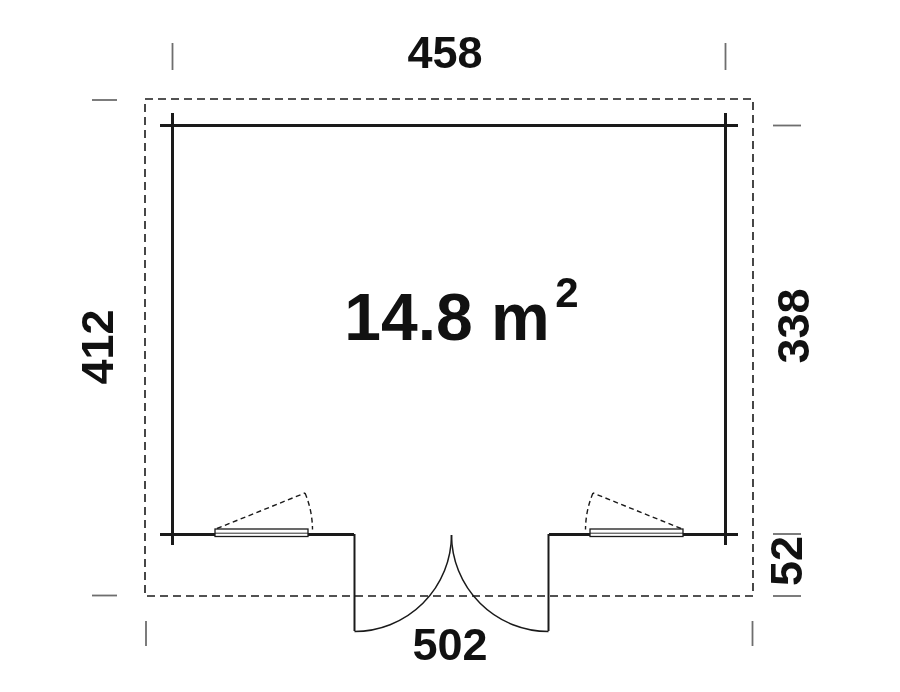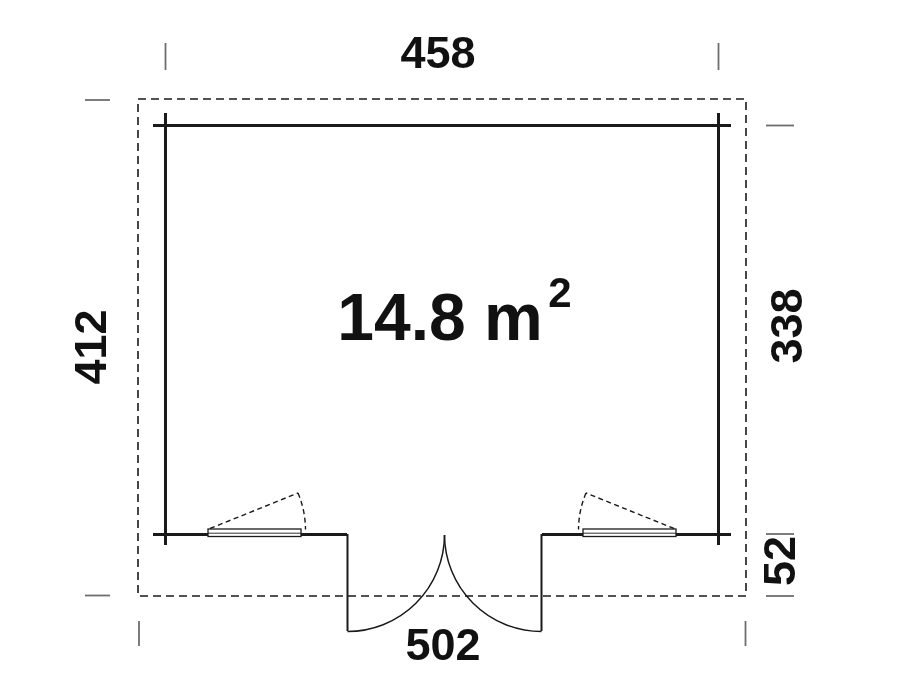--- a/index.html
+++ b/index.html
@@ -1,17 +1,17 @@
 <!DOCTYPE html>
 <html><head>
 <meta charset="utf-8">
 <style>
   html,body{margin:0;padding:0;background:#ffffff;}
   body{width:900px;height:692px;overflow:hidden;}
-  .plan-wrap{position:relative;width:712px;height:692px;background:#ffffff;}
+  .plan-wrap{position:relative;width:712px;height:692px;background:#ffffff;margin-left:7px;}
   svg{display:block;}
   .wall{stroke:#1a1a1a;stroke-width:3;fill:none;stroke-linecap:butt;}
   .outline-dashed{stroke:#1a1a1a;stroke-width:1.6;fill:none;stroke-dasharray:8 5;}
   .door-leaf{stroke:#1a1a1a;stroke-width:2;fill:none;}
   .door-arc{stroke:#1a1a1a;stroke-width:1.5;fill:none;}
   .win-sill{stroke:#1a1a1a;stroke-width:1.3;fill:#ffffff;}
   .win-mid{stroke:#1a1a1a;stroke-width:0.9;fill:none;}
   .win-dash{stroke:#1a1a1a;stroke-width:1.4;fill:none;stroke-dasharray:5 3.5;}
   .tick{stroke:#6e6e6e;stroke-width:1.8;fill:none;}
   .dim-label{font-family:"Liberation Sans",sans-serif;font-size:45px;font-weight:700;fill:#111111;}

